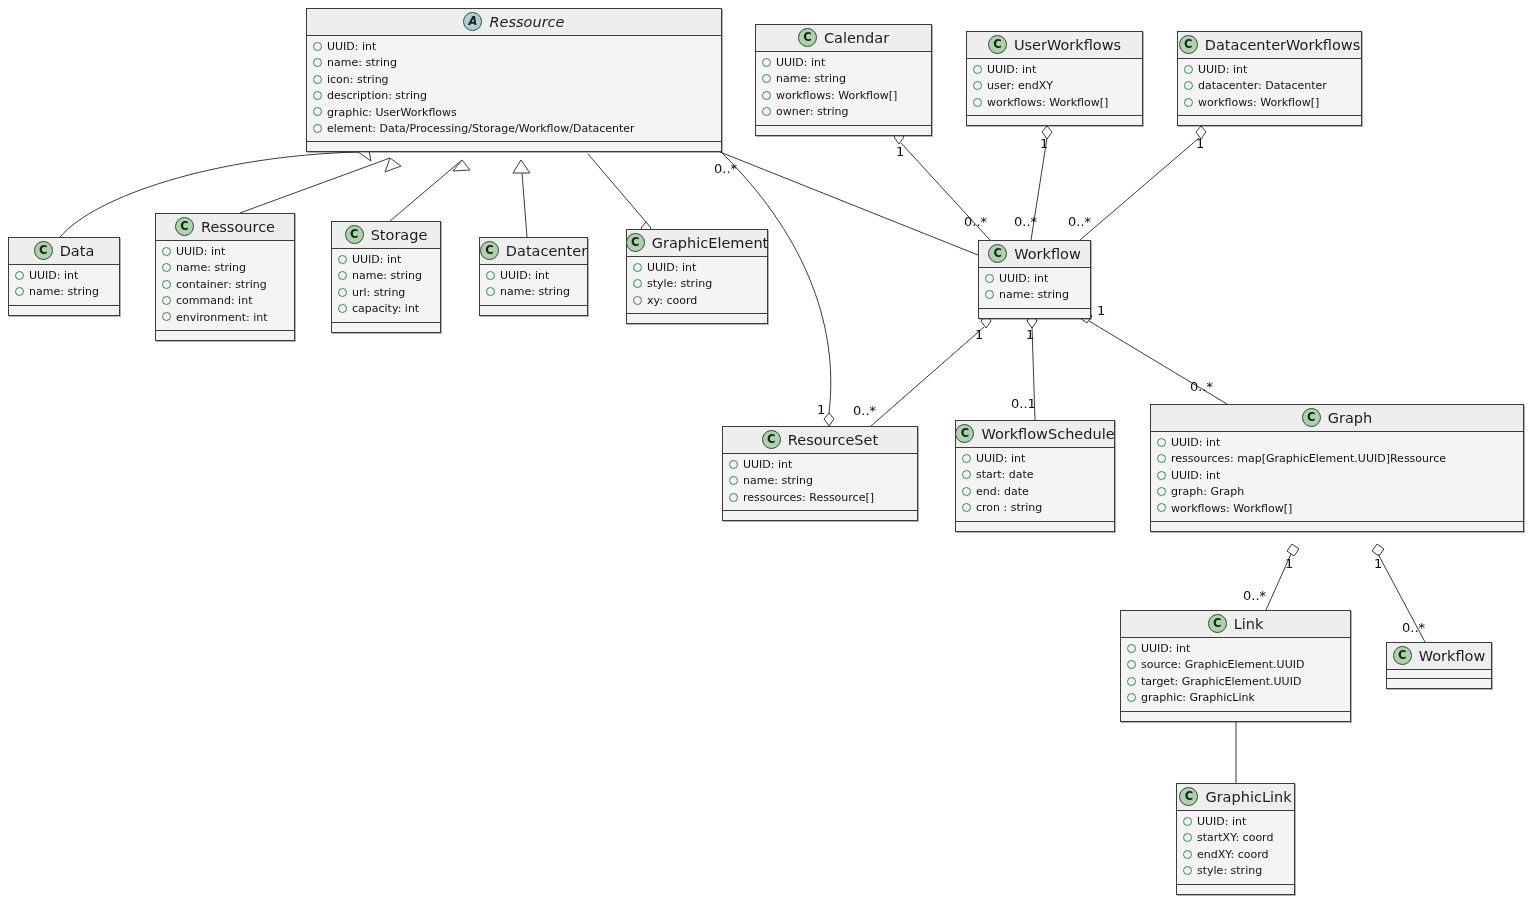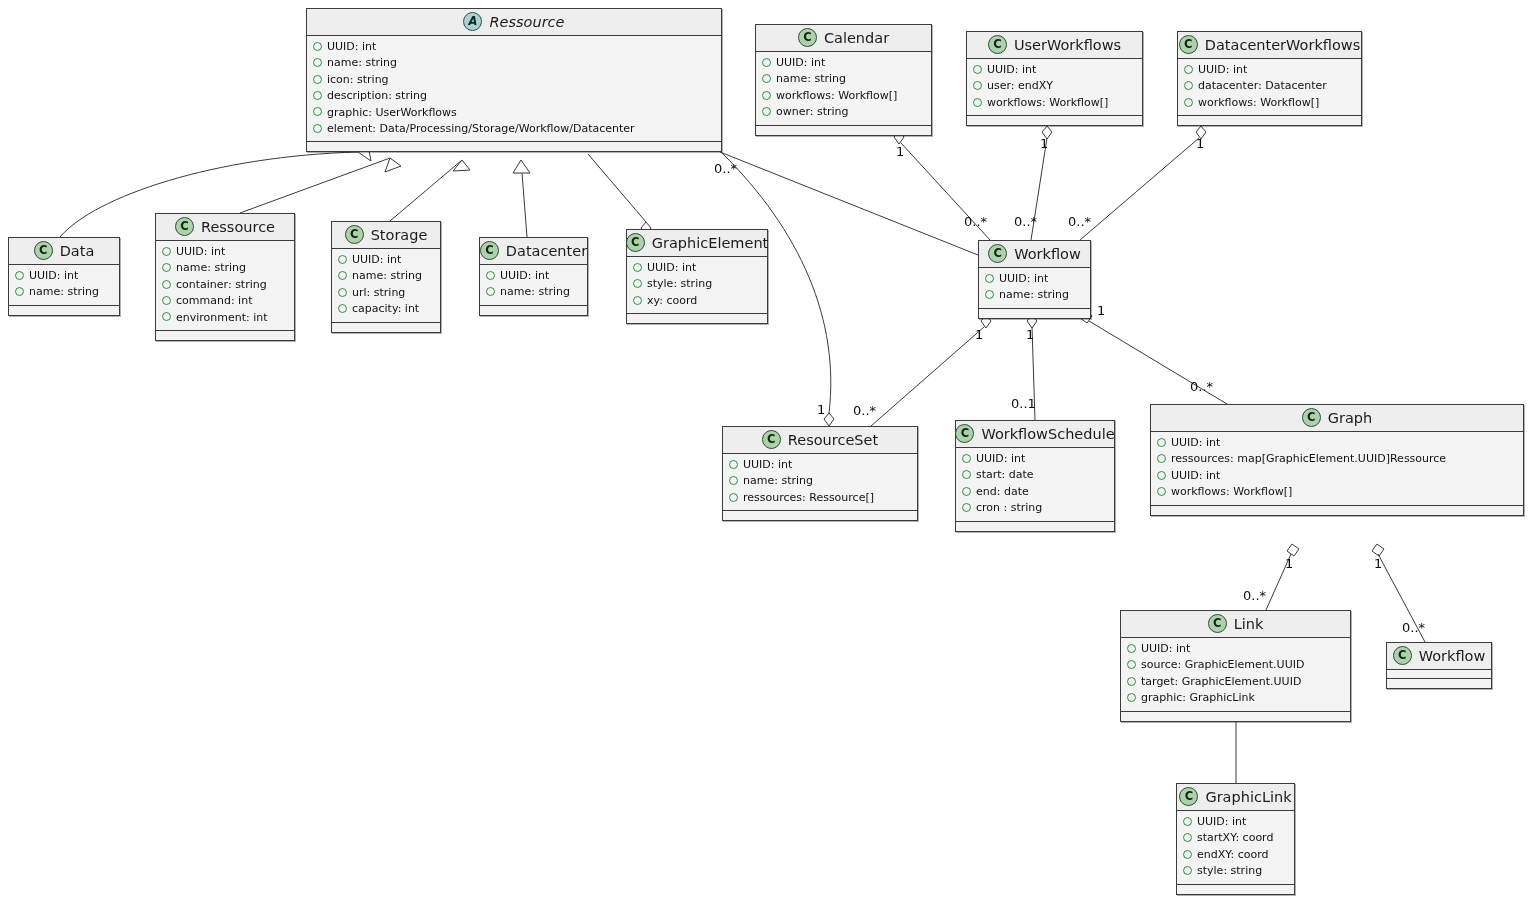--- a/index.html
+++ b/index.html
@@ -485,20 +485,24 @@
           <span class="vis-dot"></span>
           <span>UUID: int</span>
         </div>
         <div class="attr-row">
           <span class="vis-dot"></span>
           <span>ressources: map[GraphicElement.UUID]Ressource</span>
         </div>
         <div class="attr-row">
           <span class="vis-dot"></span>
           <span>UUID: int</span>
+        </div>
+        <div class="attr-row">
+          <span class="vis-dot"></span>
+          <span>graph: Graph</span>
         </div>
         <div class="attr-row">
           <span class="vis-dot"></span>
           <span>workflows: Workflow[]</span>
         </div>
       </div>
       <div class="uml-methods"></div>
     </div>
     <div class="uml-class" style="left: 1120px; top: 610px; width: 231px;">
       <div class="uml-header">

